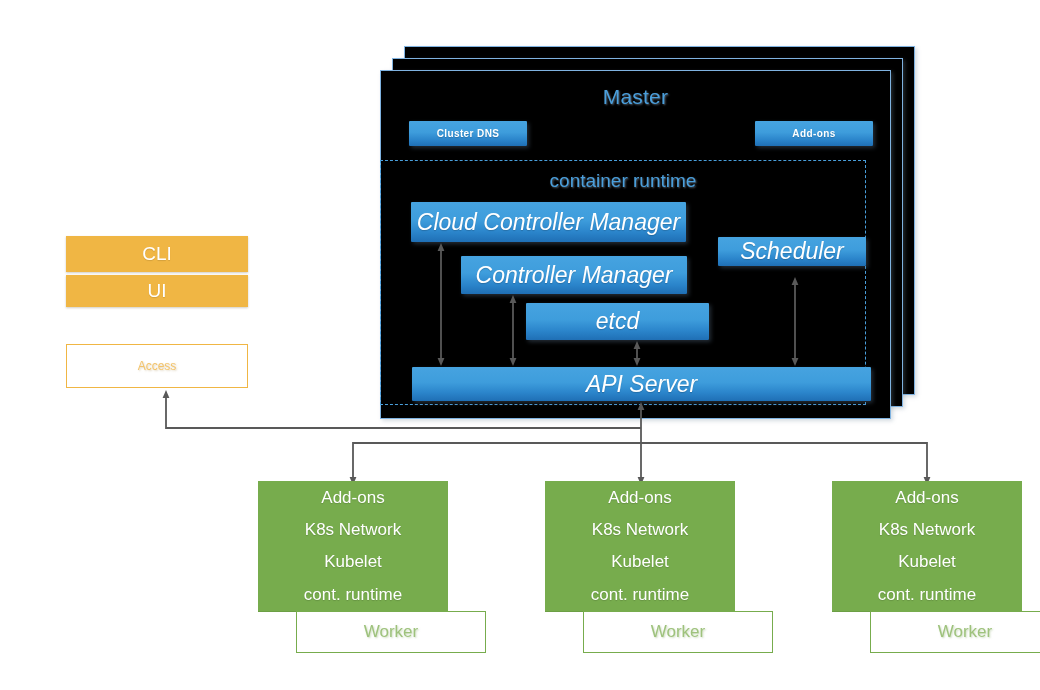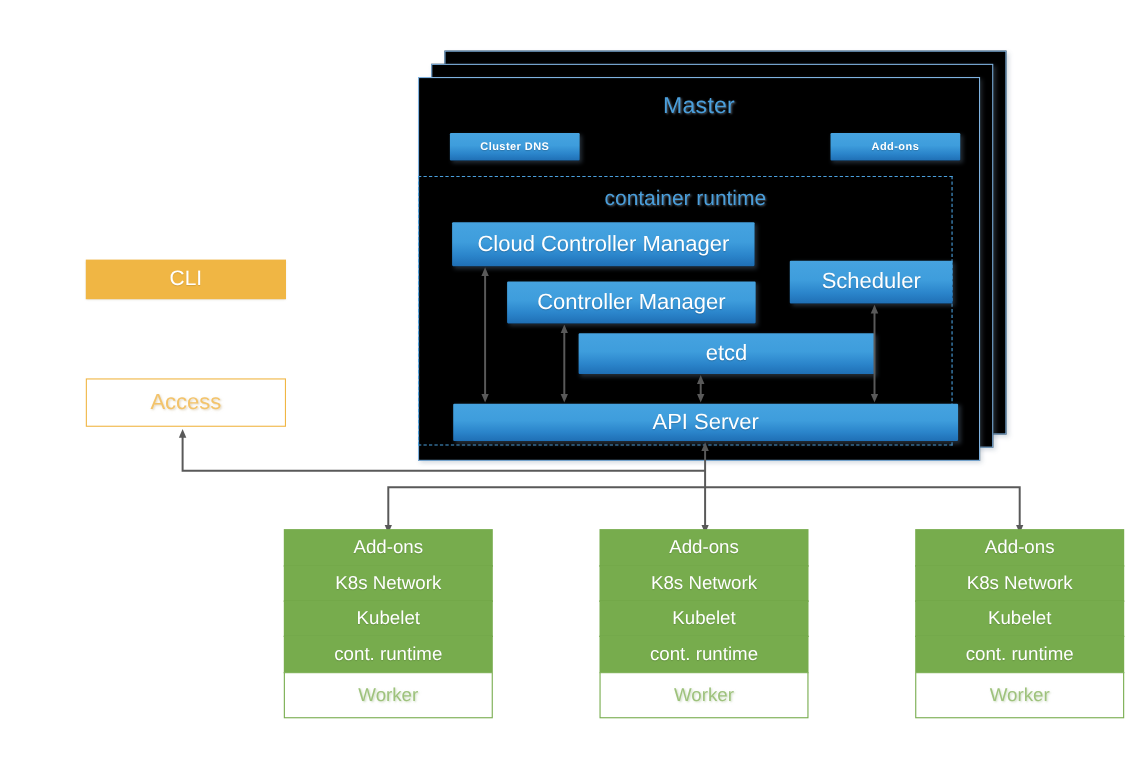--- a/index.html
+++ b/index.html
@@ -63,21 +63,21 @@
     z-index: 6;
     background: linear-gradient(to bottom, #46a3e0 0%, #3e9ddc 45%, #2b85cb 75%, #1f6fb5 100%);
     color: #ffffff;
     display: flex;
     align-items: center;
     justify-content: center;
     box-shadow: 2px 2px 4px rgba(80,100,120,0.45);
     text-shadow: 0 1px 1px rgba(0,0,0,0.18);
     border-radius: 1px;
   }
-  .blue-box.big   { font-size: 20px; }
+  .blue-box.big   { font-size: 23px; font-style: italic; }
   .blue-box.small { font-size: 10px; font-weight: bold; letter-spacing: 0.4px; }
 
   
   .access-stack { z-index: 6; }
   .orange-cell {
     background: #f0b644;
     color: #ffffff;
     display: flex;
     align-items: center;
     justify-content: center;
@@ -85,21 +85,21 @@
     text-shadow: 0 1px 1px rgba(0,0,0,0.12);
     box-shadow: 0 1px 2px rgba(120,110,80,0.35);
   }
   .orange-foot {
     background: #ffffff;
     border: 1.4px solid #f0b644;
     color: #f3c36a;
     display: flex;
     align-items: center;
     justify-content: center;
-    font-size: 20px;
+    font-size: 12px;
     box-sizing: border-box;
     text-shadow: 1px 1px 2px rgba(200,180,140,0.6);
   }
 
   
   .worker-stack { z-index: 6; }
   .green-cell {
     background: #77ac4d;
     color: #ffffff;
     display: flex;
@@ -112,20 +112,21 @@
   .green-foot {
     background: #ffffff;
     border: 1.4px solid #77ac4d;
     color: #9ec27c;
     display: flex;
     align-items: center;
     justify-content: center;
     font-size: 17px;
     box-sizing: border-box;
     text-shadow: 1px 1px 2px rgba(170,195,150,0.6);
+    margin-left: 38px;
   }
 
   
   .connectors { position: absolute; inset: 0; z-index: 5; pointer-events: none; }
   .connectors-top { z-index: 7; }
 </style>
 </head>
 <body>
 
 <div id="canvas">
@@ -140,28 +141,29 @@
   <div class="abs blue-box small" style="left:755px; top:121px; width:118px; height:25px;">Add-ons</div>
 
   <div class="abs runtime-box" style="left:380px; top:160px; width:486px; height:245px;">
     <div class="runtime-title" style="top:9px;">container runtime</div>
   </div>
 
   <div class="abs blue-box big" style="left:411px; top:202px; width:275px; height:40px;">Cloud Controller Manager</div>
 
   <div class="abs blue-box big" style="left:461px; top:256px; width:226px; height:38px;">Controller Manager</div>
 
-  <div class="abs blue-box big" style="left:526px; top:303px; width:269px; height:37px;">etcd</div>
-
-  <div class="abs blue-box big" style="left:718px; top:237px; width:148px; height:39px;">Scheduler</div>
+  <div class="abs blue-box big" style="left:526px; top:303px; width:183px; height:37px;">etcd</div>
+
+  <div class="abs blue-box big" style="left:718px; top:237px; width:148px; height:29px;">Scheduler</div>
 
   <div class="abs blue-box big" style="left:412px; top:367px; width:459px; height:34px;">API Server</div>
 
-  <div class="abs access-stack" style="left:78px; top:236px; width:182px; height:158px;padding-left:20px;">
+  <div class="abs access-stack" style="left:66px; top:236px; width:182px; height:158px;padding-left:20px;">
     <div class="orange-cell" style="position:absolute; left:0; top:0;   width:182px; height:36px;">CLI</div>
+    <div class="orange-cell" style="position:absolute; left:0; top:39px; width:182px; height:32px;">UI</div>
     <div class="orange-foot" style="position:absolute; left:0; top:108px; width:182px; height:44px;">Access</div>
   </div>
 
   <div class="abs worker-stack" style="left:258px; top:481px; width:190px; height:172px;">
     <div class="green-cell" style="position:absolute; left:0; top:0;   width:190px; height:33px;">Add-ons</div>
     <div class="green-cell" style="position:absolute; left:0; top:33px; width:190px; height:32px;">K8s Network</div>
     <div class="green-cell" style="position:absolute; left:0; top:65px; width:190px; height:32px;">Kubelet</div>
     <div class="green-cell" style="position:absolute; left:0; top:97px; width:190px; height:33px;">cont. runtime</div>
     <div class="green-foot" style="position:absolute; left:0; top:130px; width:190px; height:42px;">Worker</div>
   </div>

